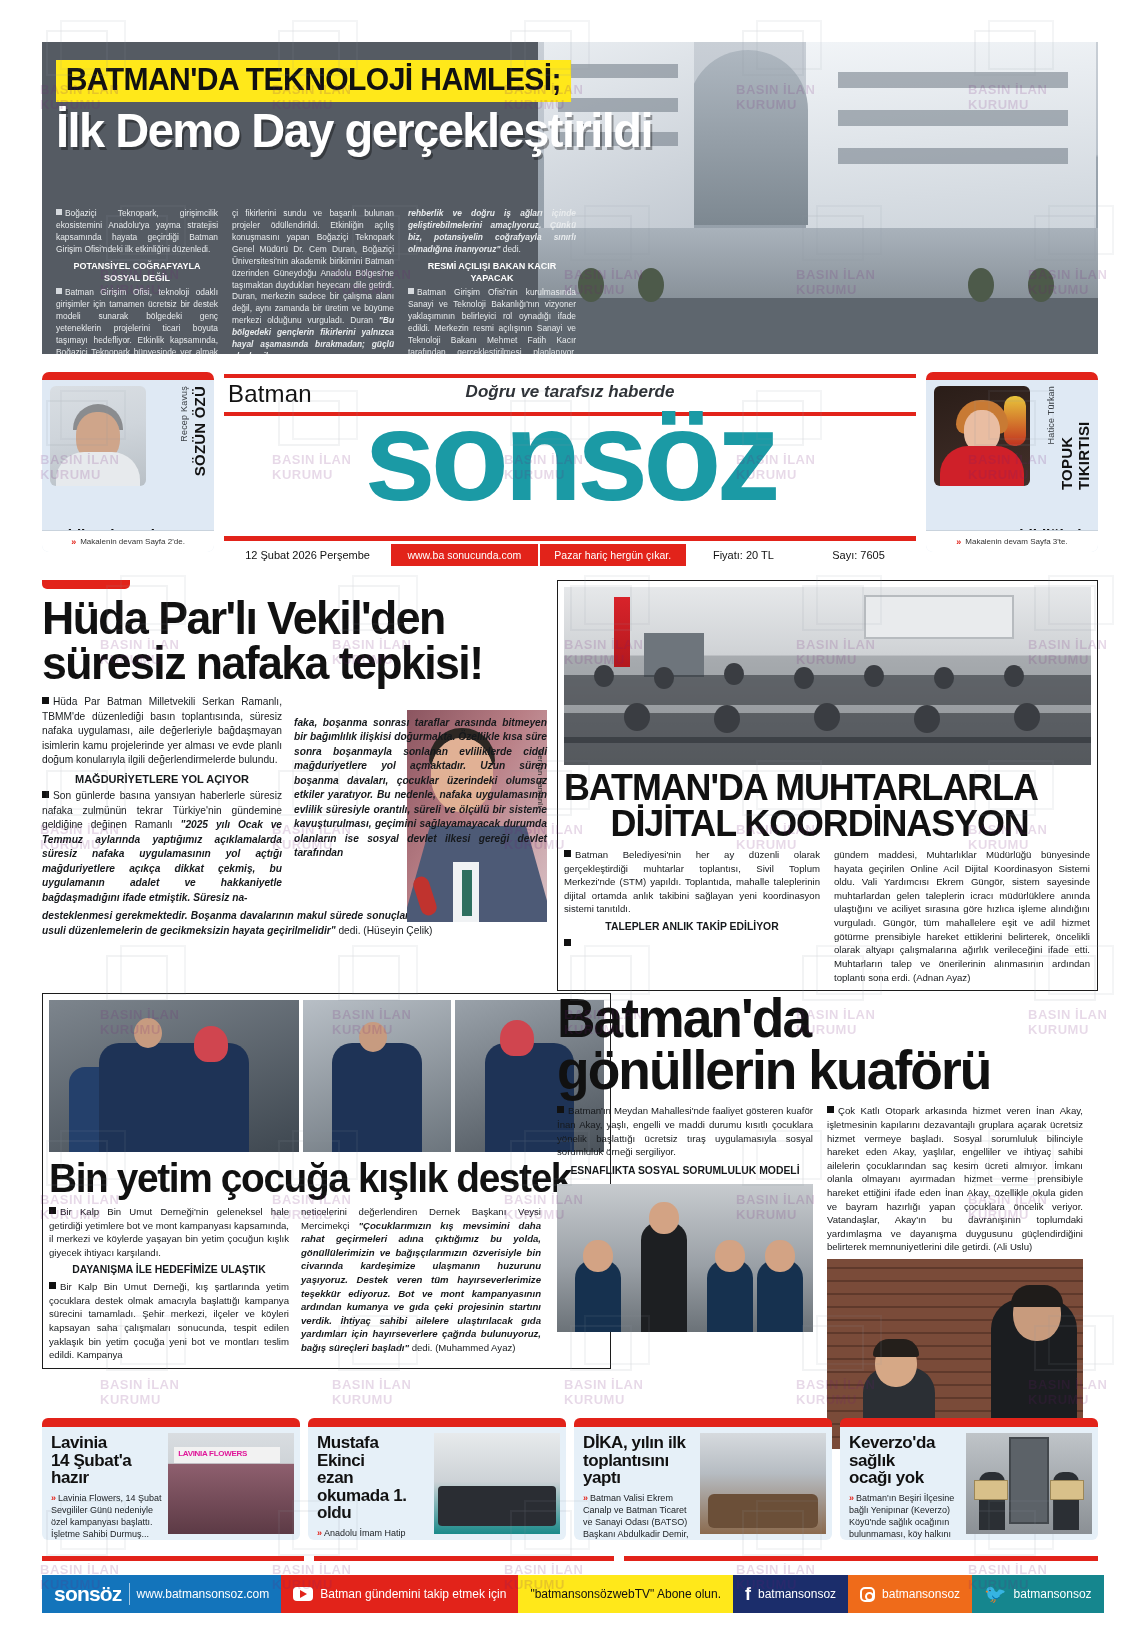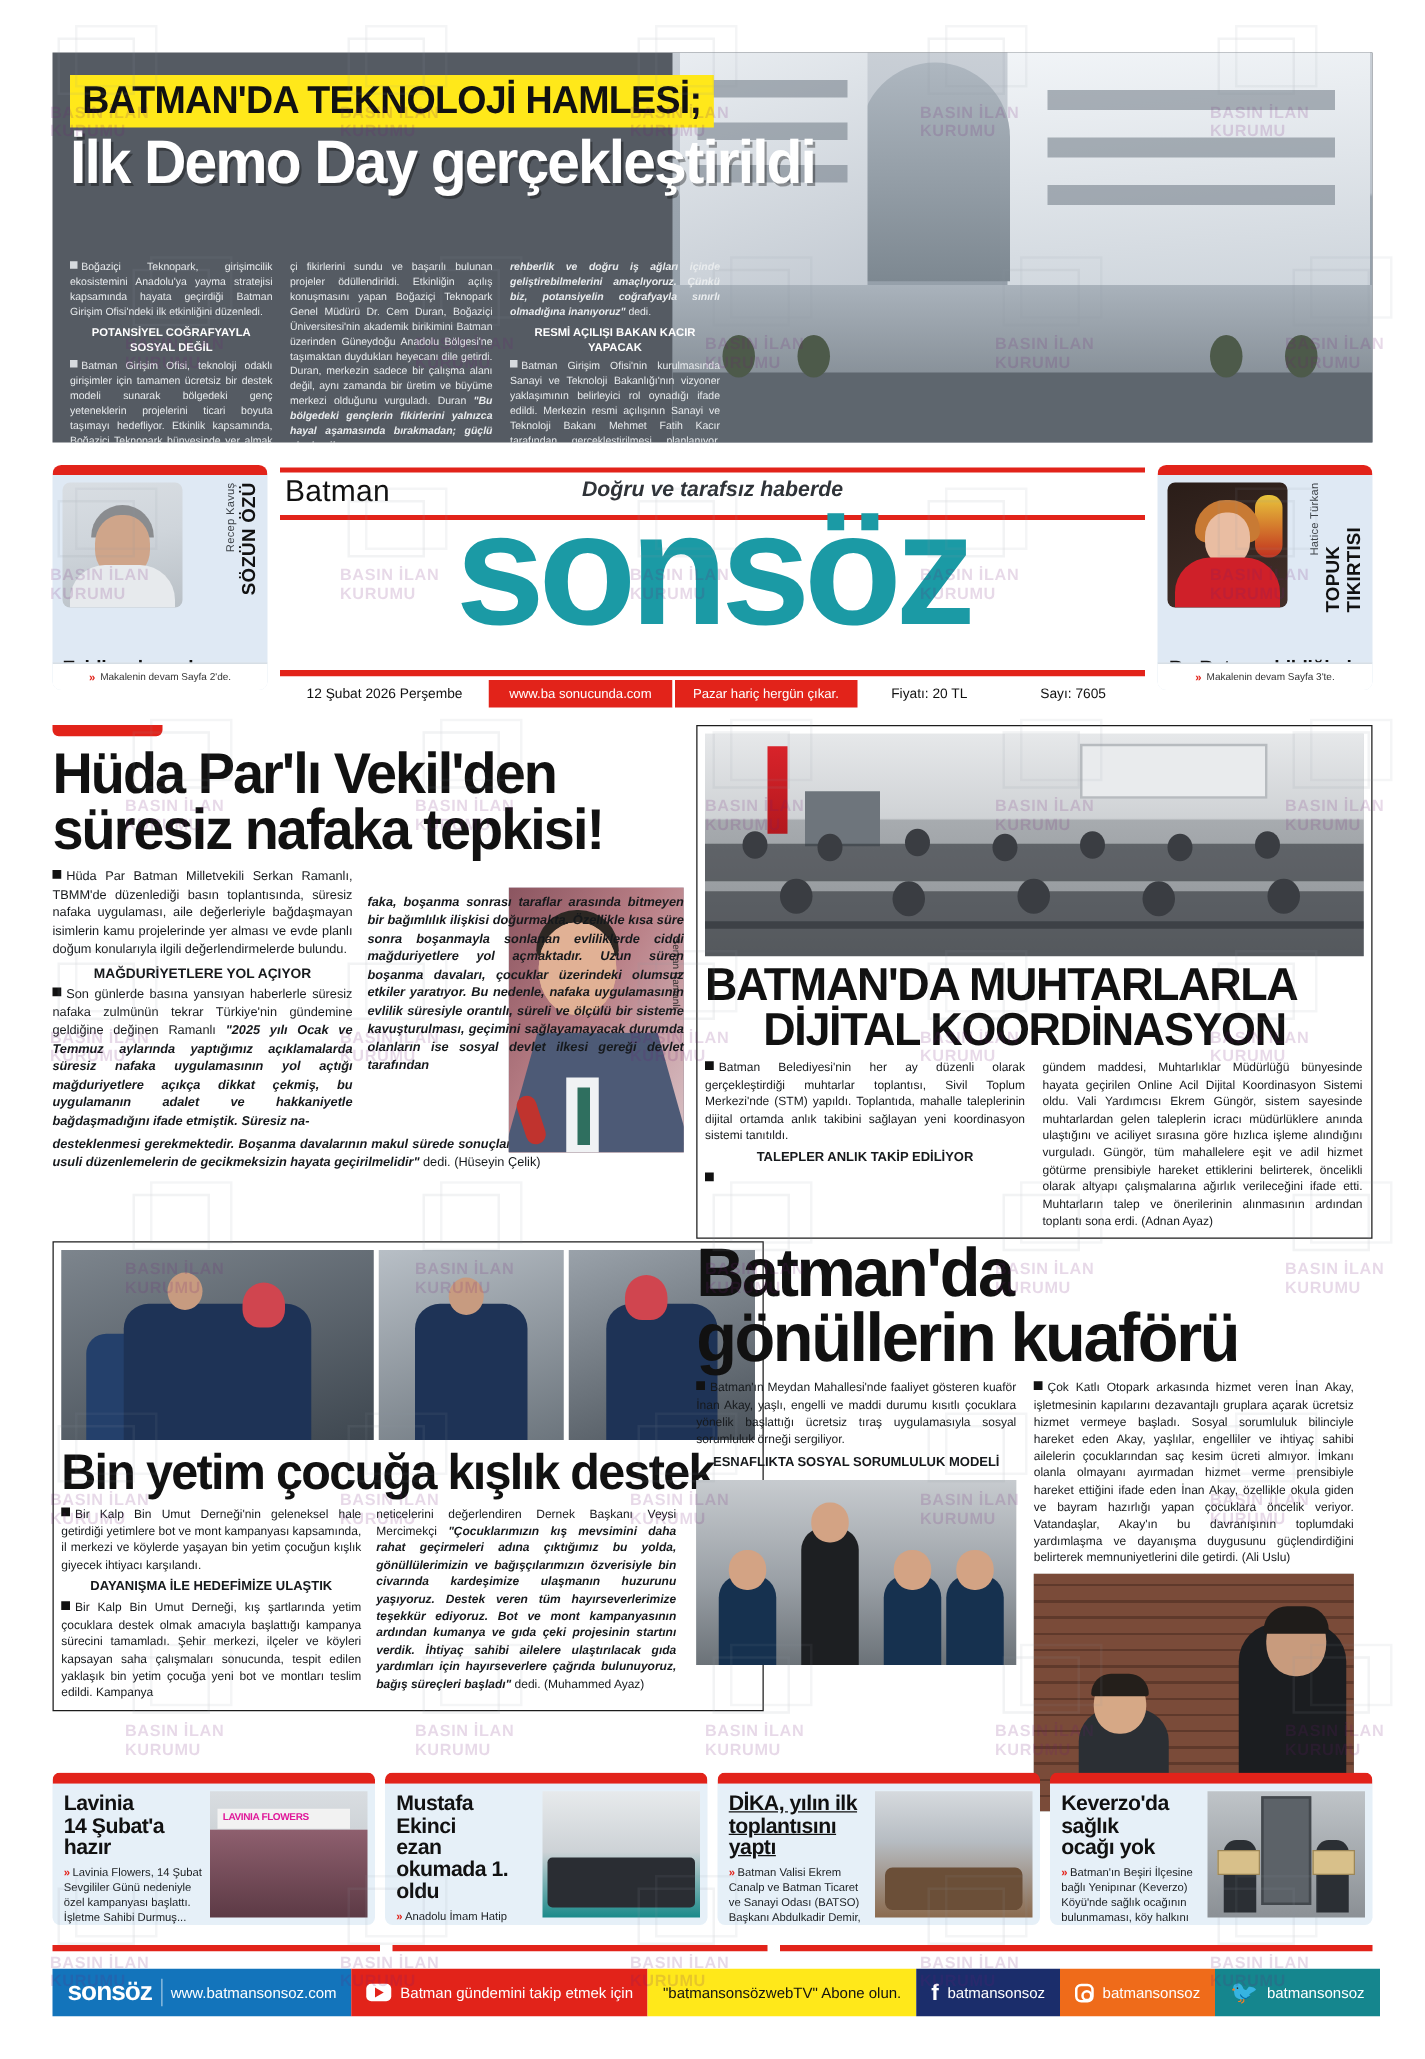--- a/index.html
+++ b/index.html
@@ -606,21 +606,21 @@
         </div>
         <div class="promo-img pi-hall">
           <div class="grp"></div>
         </div>
       </div>
     </div>
 
     <div class="promo">
       <div class="promo-in">
         <div class="promo-txt">
-          <div class="promo-h" style="white-space:pre-line;text-decoration:underline;">DİKA, yılın ilk
+          <div class="promo-h" style="white-space:pre-line;">DİKA, yılın ilk
 toplantısını yaptı</div>
           <div class="promo-b">
             <span class="chev">»</span><span>Batman Valisi Ekrem Canalp ve Batman Ticaret ve Sanayi Odası (BATSO) Başkanı Abdulkadir Demir, Siirt Valisi... Sayfa 3'te.</span>
           </div>
         </div>
         <div class="promo-img pi-meet">
           <div class="tbl"></div>
         </div>
       </div>
     </div>

